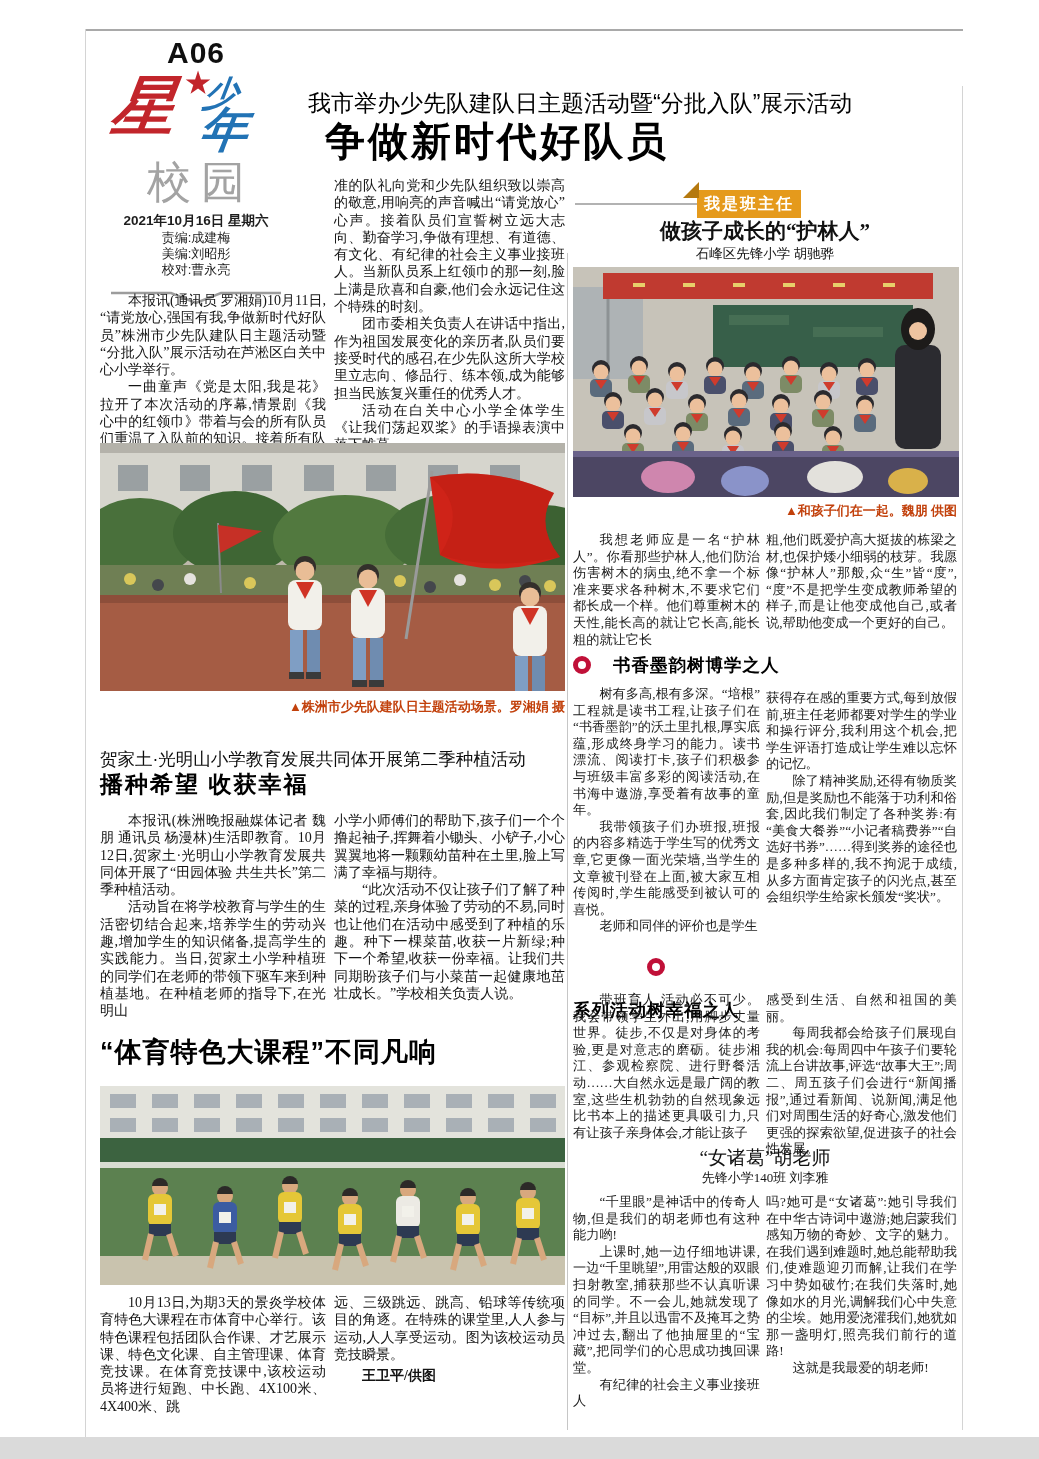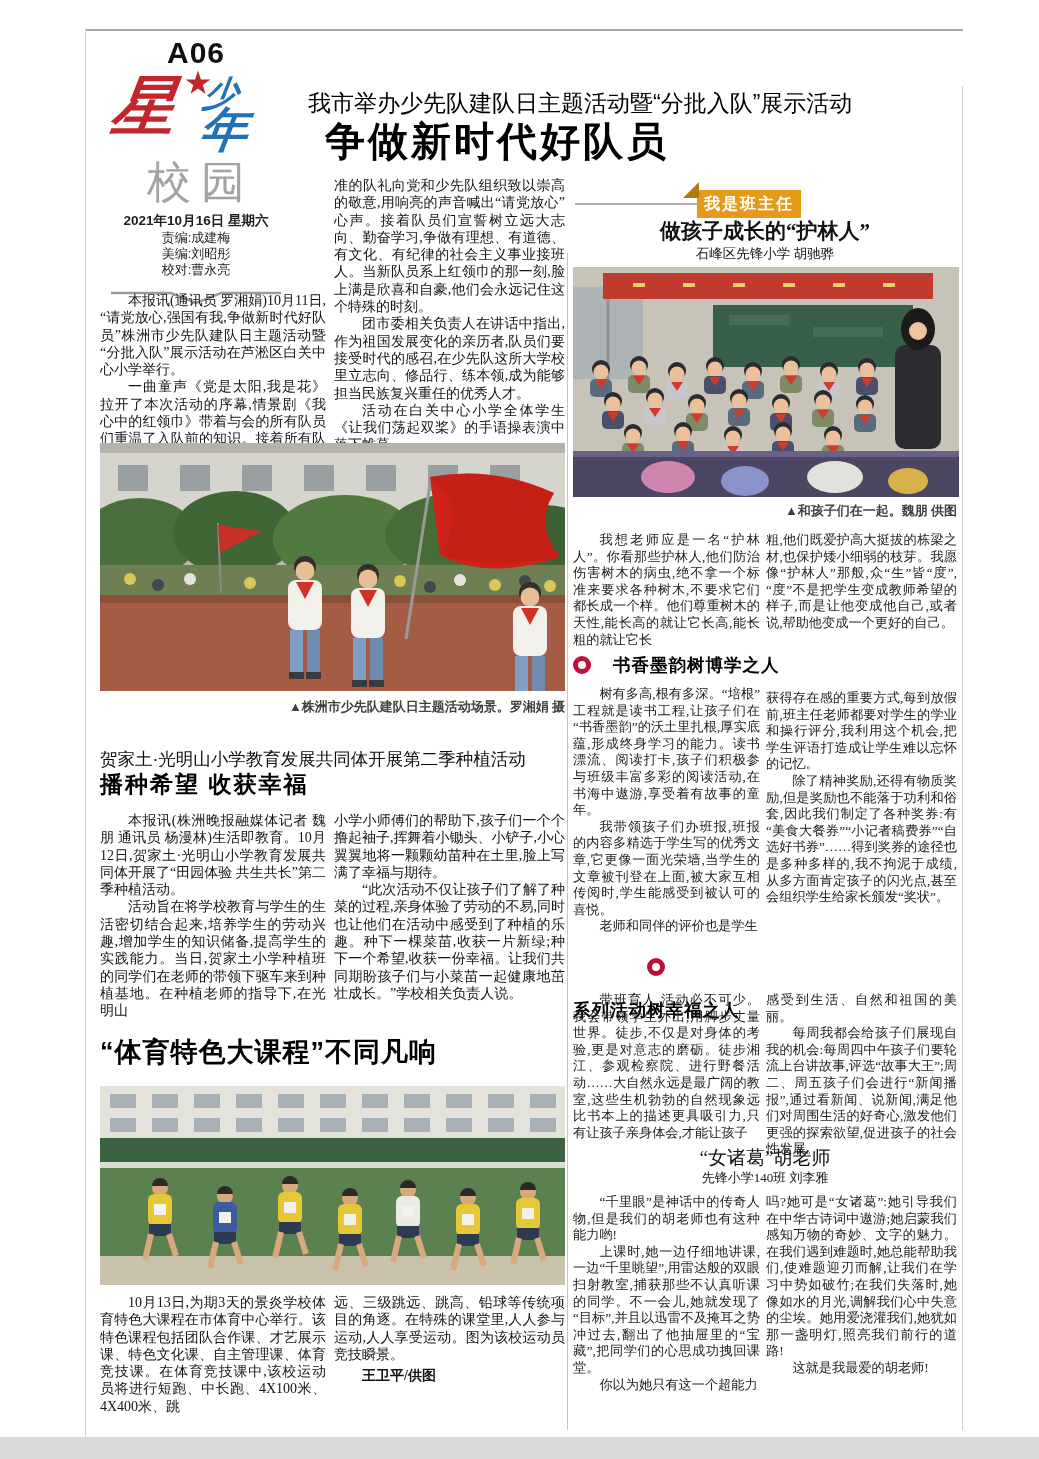--- a/index.html
+++ b/index.html
@@ -29,21 +29,21 @@
   .ed-line { font-family:"Liberation Sans",sans-serif; font-size:13px; line-height:16px; color:#1d1d1d; }
   .mast-divider { margin-top:10px; }
 
   
   #lead-kicker { left:308px; top:88px; width:645px; font-family:"Liberation Sans",sans-serif; font-weight:500; font-size:23px; color:#000; }
   #lead-headline { left:325px; top:114px; width:645px; font-family:Liberation Serif, serif; font-weight:bold; font-size:40px; letter-spacing:3px; color:#000; }
   .body-col p { font-size:14px; line-height:17.3px; text-align:justify; text-indent:2em; color:#141414; }
   .body-col p.noindent { text-indent:0; }
   #lead-col1 { left:100px; top:292px; width:226px; }
   #lead-col2 { left:334px; top:177px; width:231px; }
-  .caption { font-weight:600; font-size:13px; color:#404040; }
+  .caption { font-weight:600; font-size:13px; color:#c2410c; }
   #lead-caption { left:100px; top:698px; width:465px; text-align:right; }
 
   
   .photo { position:absolute; overflow:hidden; background:#bdb8ab; }
   #lead-photo  { left:100px; top:443px; width:465px; height:248px; }
   #feat-photo  { left:573px; top:267px; width:386px; height:230px; }
   #sport-photo { left:100px; top:1086px; width:465px; height:199px; }
 
   
   #plant-kicker { left:100px; top:747px; width:465px; font-family:"Liberation Sans",sans-serif; font-size:17.5px; color:#0d0d0d; }
@@ -355,20 +355,20 @@
   <div id="sec2-col2" class="feat-col">
     <p class="noindent">感受到生活、自然和祖国的美丽。</p>
     <p>每周我都会给孩子们展现自我的机会:每周四中午孩子们要轮流上台讲故事,评选“故事大王”;周二、周五孩子们会进行“新闻播报”,通过看新闻、说新闻,满足他们对周围生活的好奇心,激发他们更强的探索欲望,促进孩子的社会性发展。</p>
   </div>
 
   <div id="sub-title" class="abs">“女诸葛”胡老师</div>
   <div id="sub-byline" class="abs">先锋小学140班 刘李雅</div>
   <div id="sub-col1" class="feat-col">
     <p>“千里眼”是神话中的传奇人物,但是我们的胡老师也有这种能力哟!</p>
     <p>上课时,她一边仔细地讲课,一边“千里眺望”,用雷达般的双眼扫射教室,捕获那些不认真听课的同学。不一会儿,她就发现了“目标”,并且以迅雷不及掩耳之势冲过去,翻出了他抽屉里的“宝藏”,把同学们的心思成功拽回课堂。</p>
-    <p>你以为她只有这一个超能力</p>
+    <p>有纪律的社会主义事业接班人</p>
   </div>
   <div id="sub-col2" class="feat-col">
     <p class="noindent">吗?她可是“女诸葛”:她引导我们在中华古诗词中遨游;她启蒙我们感知万物的奇妙、文字的魅力。在我们遇到难题时,她总能帮助我们,使难题迎刃而解,让我们在学习中势如破竹;在我们失落时,她像如水的月光,调解我们心中失意的尘埃。她用爱浇灌我们,她犹如那一盏明灯,照亮我们前行的道路!</p>
     <p>这就是我最爱的胡老师!</p>
   </div>
 
 </div>
 
 </body></html>

